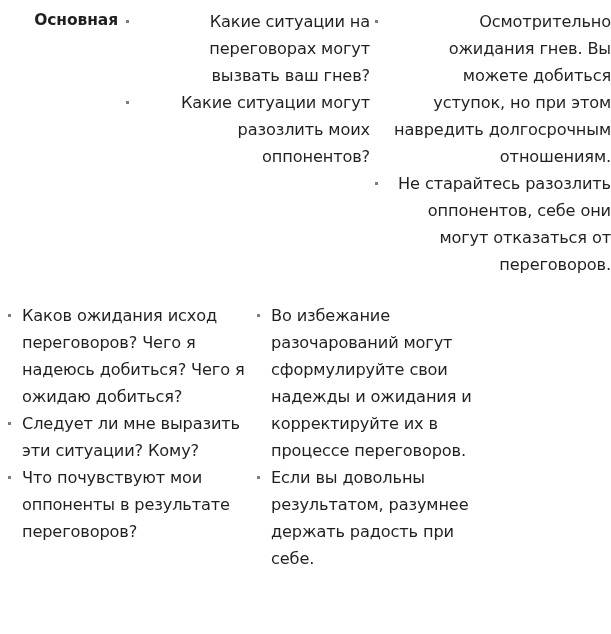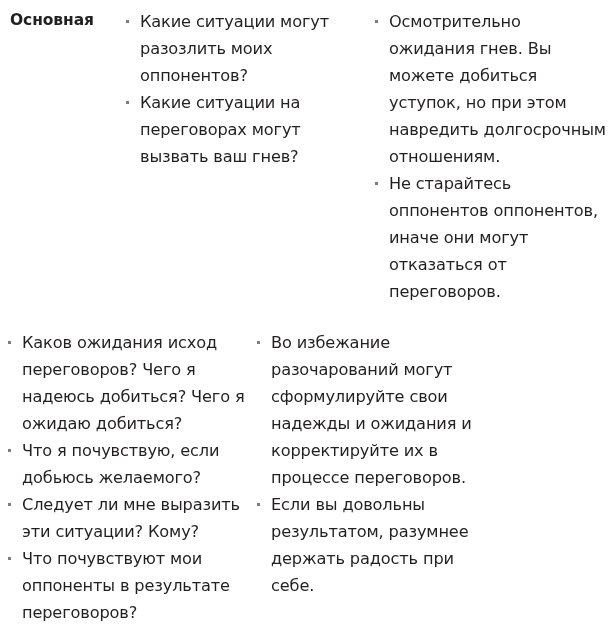--- a/index.html
+++ b/index.html
@@ -22,21 +22,21 @@
   }
   .table {
     display: block;
     width: 611px;
   }
   .row {
     display: flex;
     align-items: flex-start;
     width: 611px;
   }
-  .row-main { padding-top: 8px; }
+  .row-main { padding-top: 8px; text-align: right; }
   .row-close { padding-top: 14px; }
 
   .col-label {
     width: 118px;
     flex: 0 0 118px;
     padding-left: 10px;
     box-sizing: border-box;
   }
   .col-mid {
     width: 252px;
@@ -100,39 +100,38 @@
 
 <div class="page">
   <div class="table">
 
     <div class="row row-main">
       <div class="col-label">
         <div class="label-text">Основная</div>
       </div>
       <div class="col-mid">
         <ul class="bullets">
+          <li>Какие ситуации на переговорах могут вызвать ваш гнев?</li>
           <li>Какие ситуации могут разозлить моих оппонентов?</li>
-          <li>Какие ситуации на переговорах могут вызвать ваш гнев?</li>
         </ul>
       </div>
       <div class="col-right">
         <ul class="bullets">
           <li>Осмотрительно ожидания гнев. Вы можете добиться уступок, но при этом навредить долгосрочным отношениям.</li>
-          <li>Не старайтесь оппонентов оппонентов, иначе они могут отказаться от переговоров.</li>
+          <li>Не старайтесь разозлить оппонентов, себе они могут отказаться от переговоров.</li>
         </ul>
       </div>
     </div>
 
     <div class="spacer-between-rows"></div>
 
     <div class="row row-close">
       <div class="col-mid">
         <ul class="bullets">
           <li>Каков ожидания исход переговоров? Чего я надеюсь добиться? Чего я ожидаю добиться?</li>
-          <li>Что я почувствую, если добьюсь желаемого?</li>
           <li>Следует ли мне выразить эти ситуации? Кому?</li>
           <li>Что почувствуют мои оппоненты в результате переговоров?</li>
         </ul>
       </div>
       <div class="col-right">
         <ul class="bullets">
           <li>Во избежание разочарований могут сформулируйте свои надежды и ожидания и корректируйте их в процессе переговоров.</li>
           <li>Если вы довольны результатом, разумнее держать радость при себе.</li>
 
         </ul>

